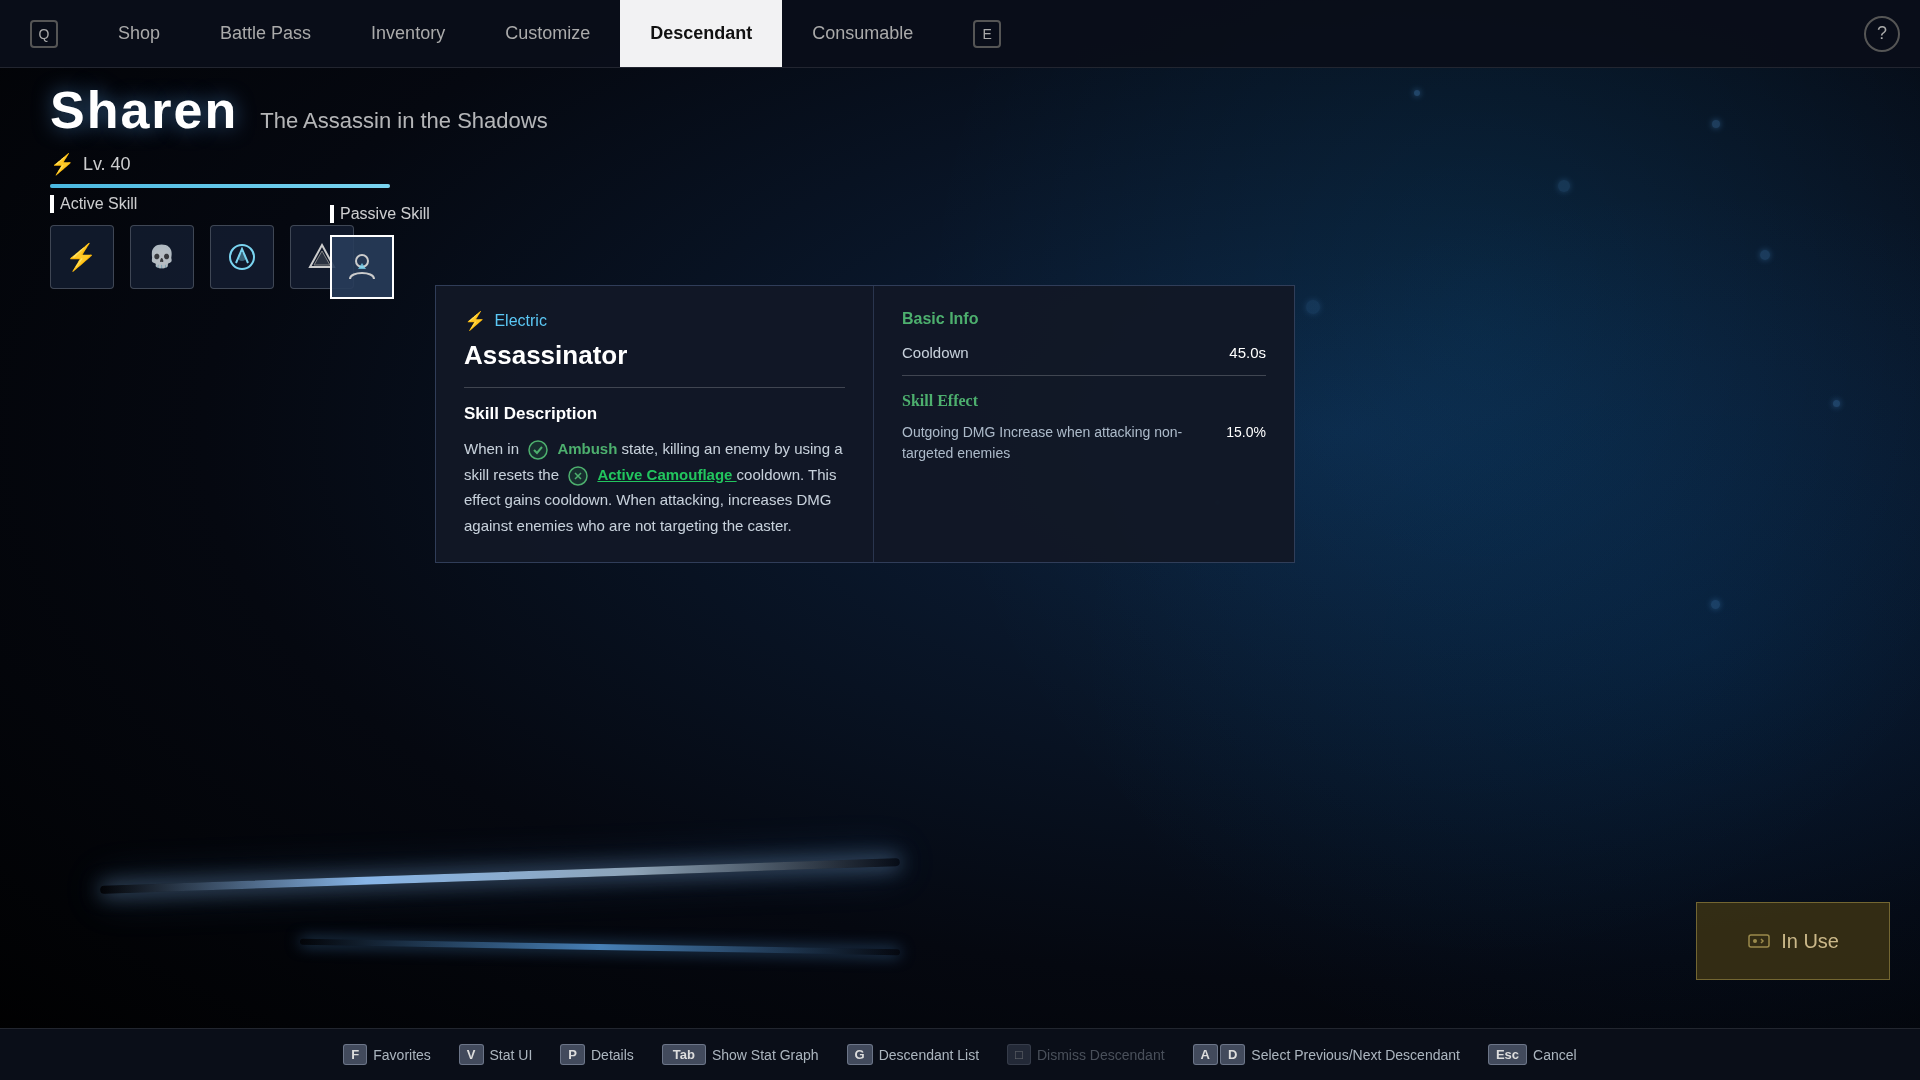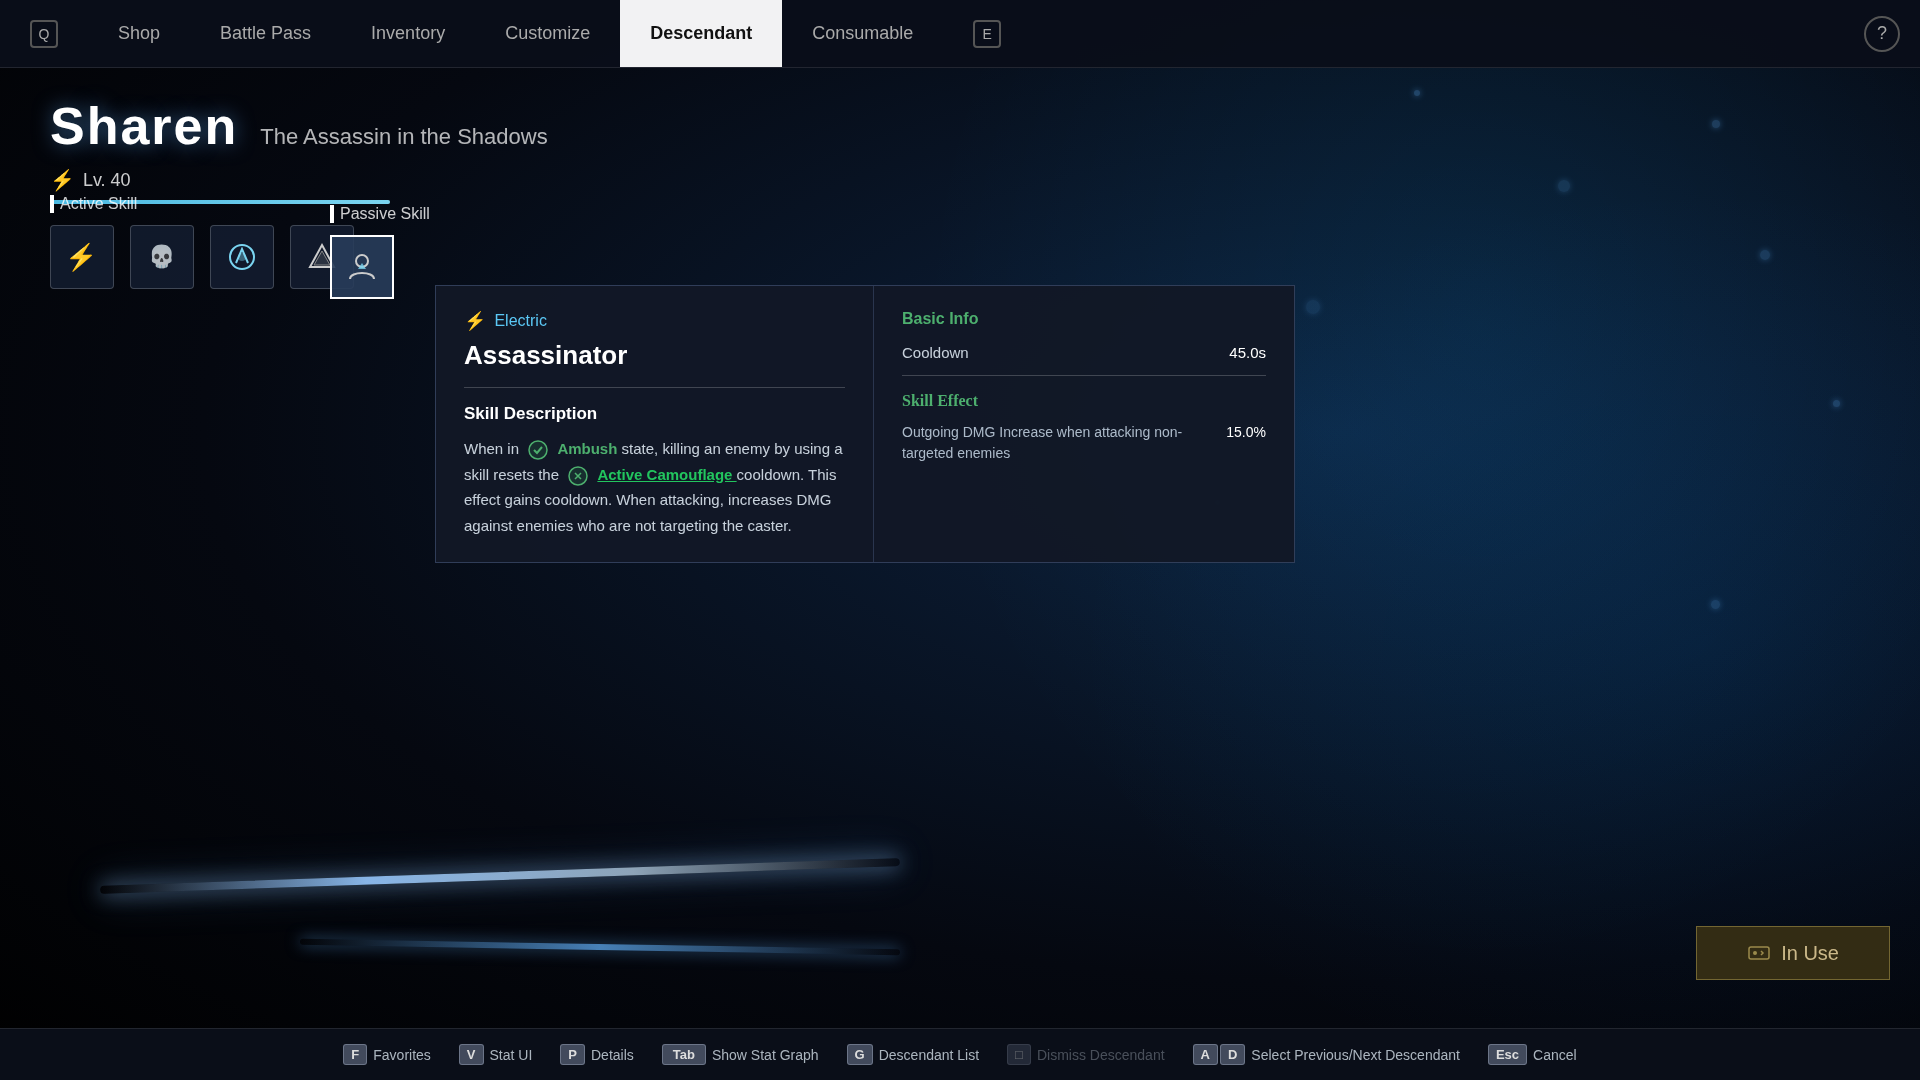--- a/index.html
+++ b/index.html
@@ -112,21 +112,21 @@
       align-items: center;
       justify-content: center;
       color: #aaa;
       font-size: 18px;
       cursor: pointer;
     }
 
     
     .char-header {
       position: absolute;
-      top: 96px;
+      top: 80px;
       left: 50px;
       z-index: 10;
     }
     .char-name {
       font-size: 52px;
       font-weight: 700;
       color: #fff;
       letter-spacing: 2px;
       text-shadow: 0 0 20px rgba(100,180,255,0.5);
     }
@@ -331,21 +331,21 @@
 
     
     .in-use-btn {
       position: absolute;
       bottom: 100px;
       right: 30px;
       background: rgba(60,50,20,0.85);
       border: 1px solid rgba(180,160,80,0.5);
       color: rgba(220,200,150,0.9);
       font-size: 20px;
-      padding: 14px 50px;
+      padding: 26px 50px;
       z-index: 10;
       cursor: pointer;
       display: flex;
       align-items: center;
       gap: 10px;
     }
 
     
     .bottom-bar {
       position: absolute;

